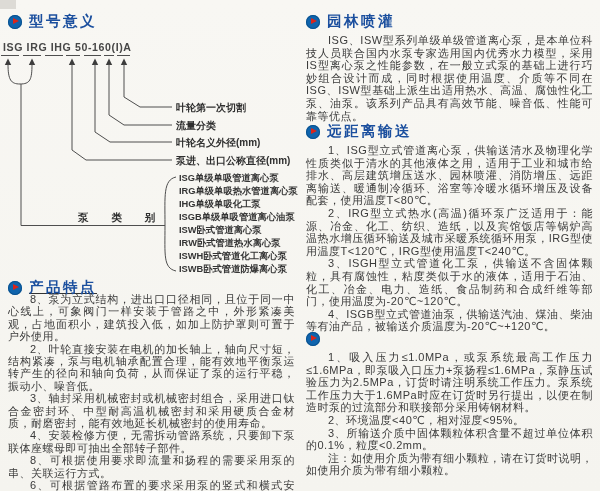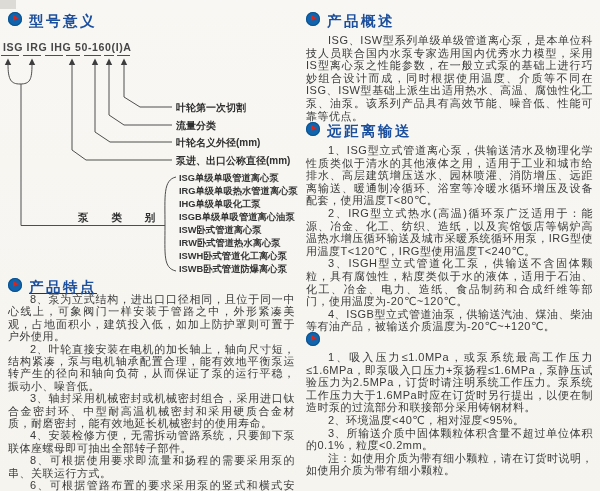--- a/index.html
+++ b/index.html
@@ -4,21 +4,21 @@
 <style>
   html,body{margin:0;padding:0;}
   body{
     width:600px;height:491px;position:relative;overflow:hidden;
     background:#f7f6f2;
     font-family:"Liberation Sans","DejaVu Sans",sans-serif;
     color:#333;
   }
   .page{position:absolute;inset:0;background:linear-gradient(180deg,#f8f7f3 0%,#f5f4ef 100%);}
   .corner-artifact{position:absolute;left:0;top:0;width:16px;height:9px;background:#dddbd6;}
-  .sec-header{position:absolute;display:flex;gap:7px;}
+  .sec-header{position:absolute;display:flex;align-items:center;gap:7px;}
   .hicon{width:14px;height:14px;border-radius:50%;background:#0f64ad;position:relative;flex:0 0 14px;
     box-shadow:inset 0 0 0 1px #0a528f;}
   .hicon::before{content:"";position:absolute;left:5px;top:3.2px;
     border-left:6.5px solid #da251a;border-top:3.8px solid transparent;border-bottom:3.8px solid transparent;}
   .sec-title{font-size:14.5px;font-weight:bold;color:#1b4f9e;letter-spacing:2.5px;}
   .textblock{position:absolute;width:287px;text-align:justify;color:#3a3a3a;}
   .textblock p{margin:0;text-indent:2em;font-size:11px;letter-spacing:0.5px;font-weight:500;}
   .lh-left p{line-height:12.4px;}
   .lh-right p{line-height:12.6px;}
   svg text{fill:#2f2f2f;}
@@ -97,21 +97,21 @@
     <p>8、泵为立式结构，进出口口径相同，且位于同一中心线上，可象阀门一样安装于管路之中，外形紧凑美观，占地面积小，建筑投入低，如加上防护罩则可置于户外使用。</p>
     <p>2、叶轮直接安装在电机的加长轴上，轴向尺寸短，结构紧凑，泵与电机轴承配置合理，能有效地平衡泵运转产生的径向和轴向负荷，从而保证了泵的运行平稳，振动小、噪音低。</p>
     <p>3、轴封采用机械密封或机械密封组合，采用进口钛合金密封环、中型耐高温机械密封和采用硬质合金材质，耐磨密封，能有效地延长机械密封的使用寿命。</p>
     <p>4、安装检修方便，无需拆动管路系统，只要卸下泵联体座螺母即可抽出全部转子部件。</p>
     <p>8、可根据使用要求即流量和扬程的需要采用泵的串、关联运行方式。</p>
     <p>6、可根据管路布置的要求采用泵的竖式和横式安装。</p>
   </div>
 
   <div class="sec-header" style="left:306px;top:12px;">
     <span class="hicon"></span>
-    <span class="sec-title">产品概述</span>
+    <span class="sec-title">园林喷灌</span>
   </div>
   <div class="textblock lh-right" style="left:306px;top:34px;">
     <p>ISG、ISW型系列单级单级管道离心泵，是本单位科技人员联合国内水泵专家选用国内优秀水力模型，采用IS型离心泵之性能参数，在一般立式泵的基础上进行巧妙组合设计而成，同时根据使用温度、介质等不同在ISG、ISW型基础上派生出适用热水、高温、腐蚀性化工泵、油泵。该系列产品具有高效节能、噪音低、性能可靠等优点。</p>
   </div>
 
   <div class="sec-header" style="left:306px;top:122px;">
     <span class="hicon"></span>
     <span class="sec-title">远距离输送</span>
   </div>
   <div class="textblock lh-right" style="left:306px;top:144px;">

